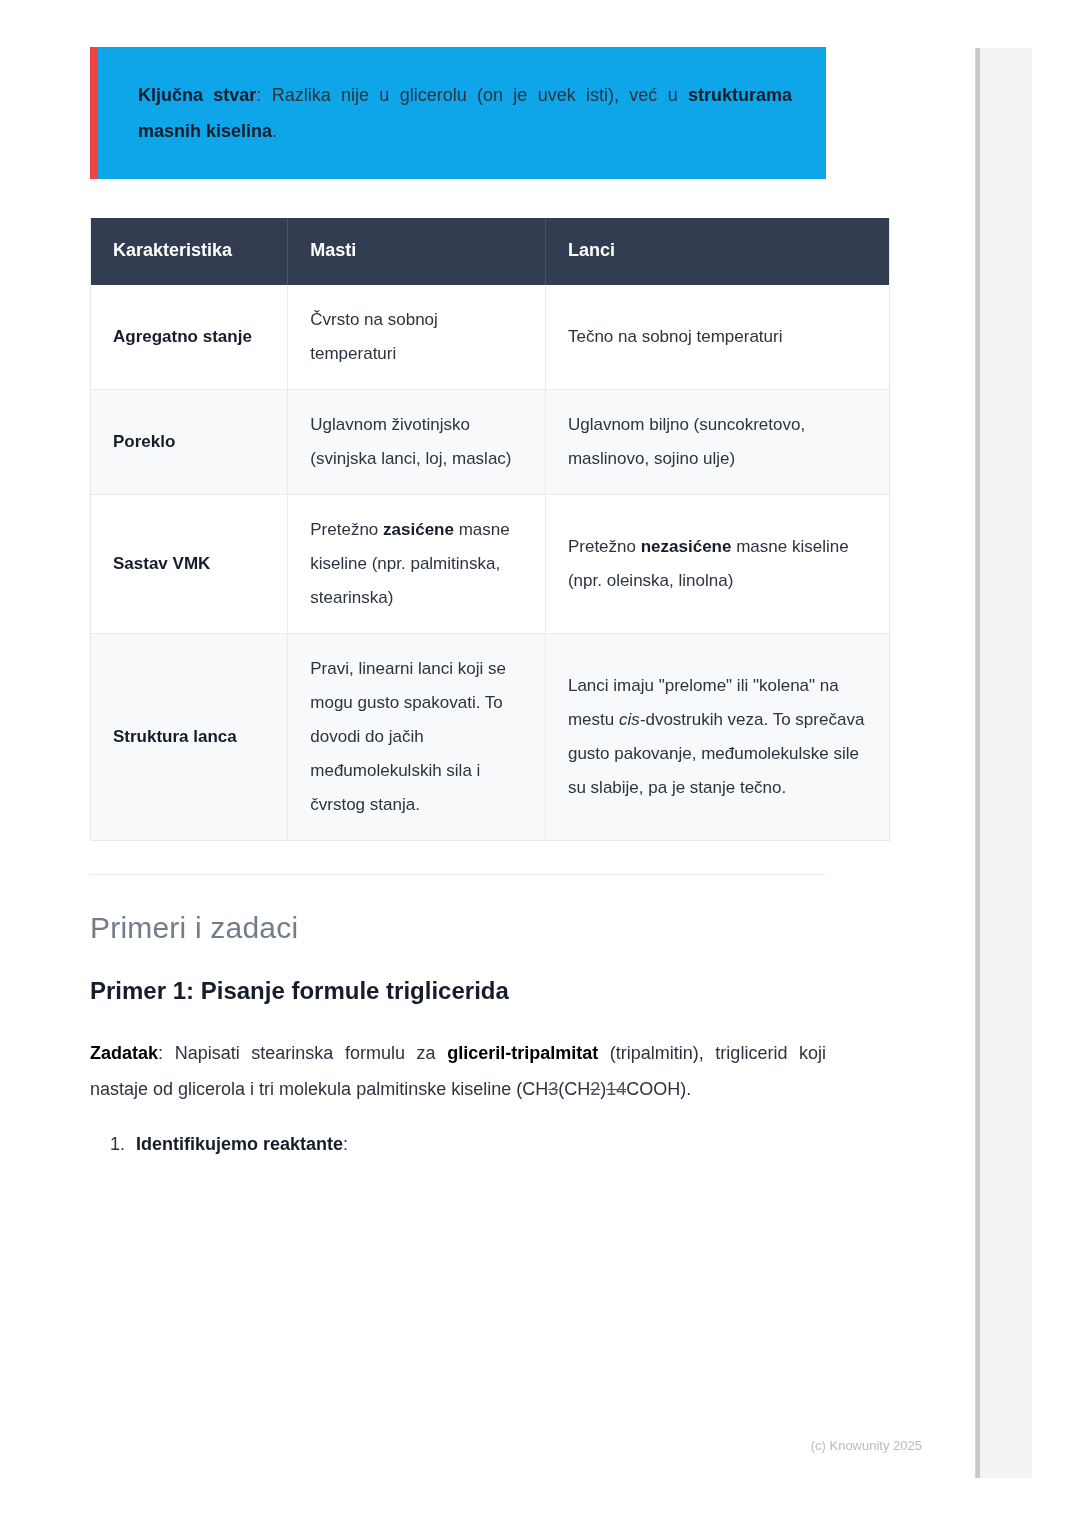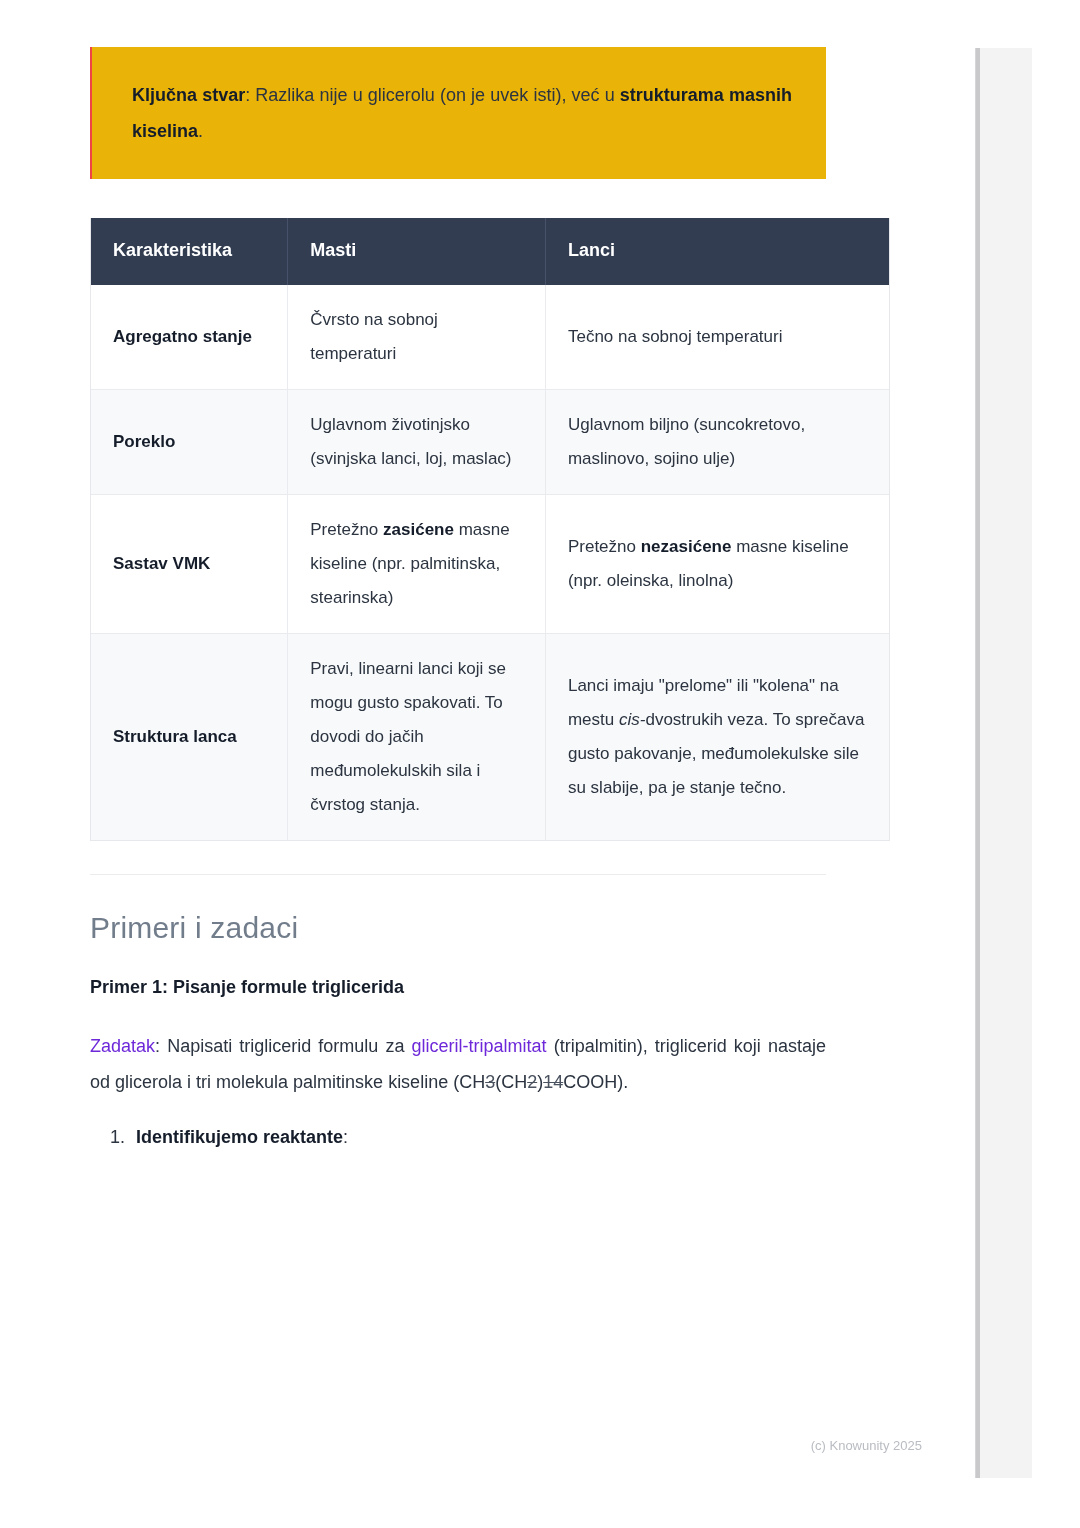--- a/index.html
+++ b/index.html
@@ -28,22 +28,22 @@
   .content {
     position: absolute;
     left: 90px;
     top: 0;
     width: 736px;
   }
 
   
   .callout {
     margin-top: 47px;
-    background: #eab308;
-    border-left: 2px solid #ef4444;
+    background: #0ea5e9;
+    border-left: 8px solid #ef4444;
     padding: 30px 34px 30px 40px;
     box-sizing: border-box;
     width: 736px;
   }
   .callout p {
     margin: 0;
     font-size: 18px;
     line-height: 36px;
     color: #2b3440;
     text-align: justify;
@@ -111,34 +111,34 @@
   
   h2.section {
     margin: 36px 0 0 0;
     font-size: 30px;
     font-weight: 400;
     color: #727d8c;
     letter-spacing: 0.2px;
   }
   h3.example {
     margin: 32px 0 0 0;
-    font-size: 18px;
+    font-size: 24px;
     font-weight: 700;
     color: #151d2b;
   }
   p.body {
     margin: 30px 0 0 0;
     font-size: 18px;
     line-height: 36px;
     color: #2b3440;
     text-align: justify;
     text-justify: inter-word;
   }
   p.body.left { text-align: left; }
-  p.body .b { font-weight: 400; color: #6d28d9; }
+  p.body .b { font-weight: 700; color: #000000; }
 
   
   .sub {
     vertical-align: baseline;
     font-size: 1em;
     text-decoration: line-through;
     text-decoration-thickness: 1px;
     color: #4a535f;
   }
 
@@ -245,21 +245,21 @@
         </tbody>
       </table>
     </div>
 
     <div class="divider"></div>
 
     <h2 class="section">Primeri i zadaci</h2>
 
     <h3 class="example">Primer 1: Pisanje formule triglicerida</h3>
 
-    <p class="body"><span class="b">Zadatak</span><span>: </span><span>Napisati triglicerid formulu za </span><span class="b">gliceril-tripalmitat</span><span> (tripalmitin), triglicerid koji nastaje od glicerola i tri molekula palmitinske kiseline (CH</span><span class="sub">3</span><span>(CH</span><span class="sub">2</span><span>)</span><span class="sub">14</span><span>COOH).</span></p>
+    <p class="body"><span class="b">Zadatak</span><span>: </span><span>Napisati stearinska formulu za </span><span class="b">gliceril-tripalmitat</span><span> (tripalmitin), triglicerid koji nastaje od glicerola i tri molekula palmitinske kiseline (CH</span><span class="sub">3</span><span>(CH</span><span class="sub">2</span><span>)</span><span class="sub">14</span><span>COOH).</span></p>
 
 
     <ol class="steps">
       <li><span class="b">Identifikujemo reaktante</span><span>:</span>
 
       </li>
     </ol>
 
   </div>
 

